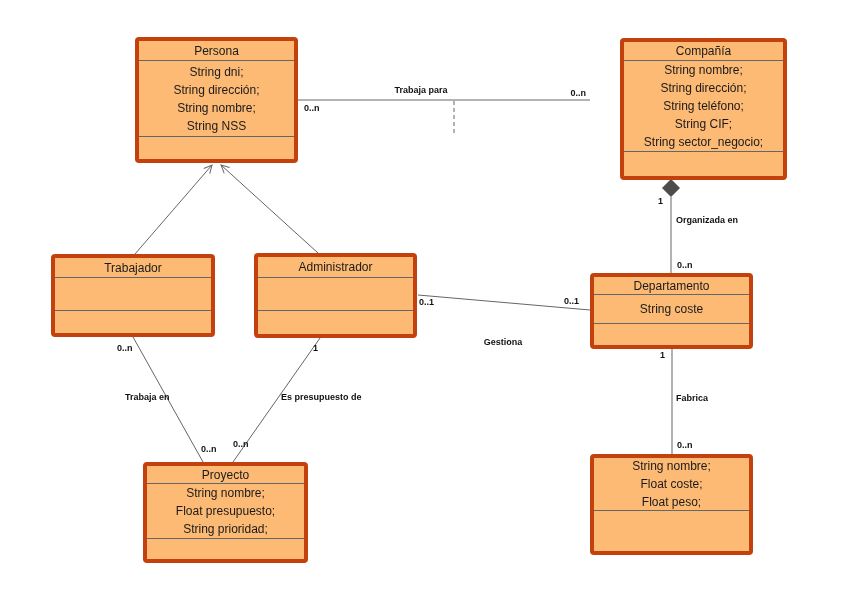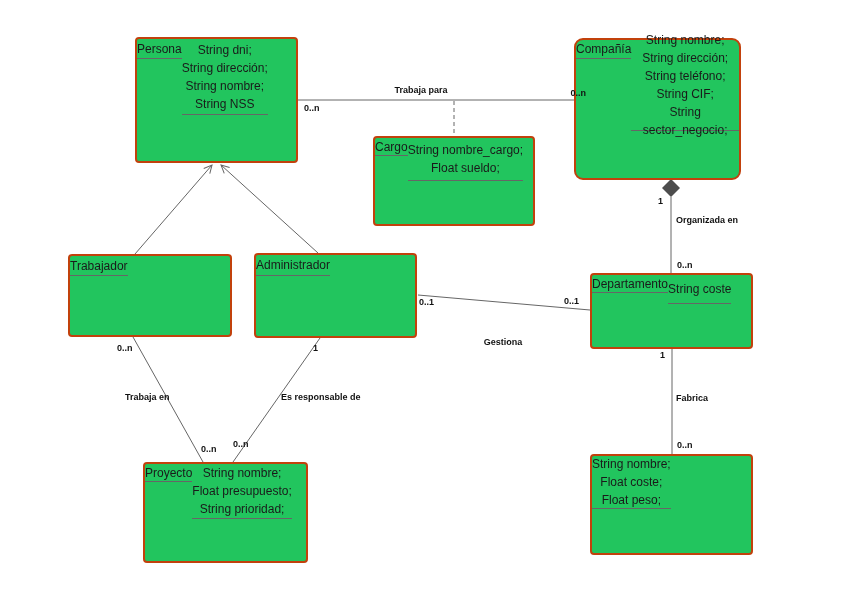--- a/index.html
+++ b/index.html
@@ -2,22 +2,22 @@
 <html><head>
 <meta charset="utf-8">
 <style>
   html,body{margin:0;padding:0;background:#fff;}
   #canvas{
     position:relative;width:848px;height:600px;background:#ffffff;overflow:hidden;
     font-family:"Liberation Sans","DejaVu Sans",sans-serif;color:#1a1a1a;
   }
   #wires{position:absolute;left:0;top:0;width:848px;height:600px;}
   .uml-class{
-    position:absolute;box-sizing:border-box;background:#22c55e;
-    border:2px solid #c2410c;border-radius:4px;display:flex;flex-direction:row;
+    position:absolute;box-sizing:border-box;background:#fdba74;
+    border:4px solid #c2410c;border-radius:4px;display:flex;flex-direction:column;
     z-index:2;
   }
   .uml-title{
     box-sizing:border-box;display:flex;align-items:center;justify-content:center;
     font-size:12px;border-bottom:1px solid #666;white-space:nowrap;
   }
   .uml-attrs{
     box-sizing:border-box;display:flex;align-items:center;justify-content:center;
     font-size:12px;line-height:18px;text-align:center;white-space:pre-line;
     border-bottom:1px solid #666;
@@ -62,38 +62,32 @@
 
   <div class="uml-class" style="left:135px;top:37px;width:163px;height:126px;">
     <div class="uml-title" style="height:20px;">Persona</div>
     <div class="uml-attrs" style="height:76px;">String dni;
 String dirección;
 String nombre;
 String NSS</div>
     <div class="uml-empty last"></div>
   </div>
 
-  <div class="uml-class" style="left:574px;top:38px;width:167px;height:142px;border-radius:9px;">
+  <div class="uml-class" style="left:620px;top:38px;width:167px;height:142px;">
     <div class="uml-title" style="height:19px;">Compañía</div>
     <div class="uml-attrs" style="height:91px;">String nombre;
 String dirección;
 String teléfono;
 String CIF;
 String sector_negocio;</div>
     <div class="uml-empty last"></div>
   </div>
 
-  <div class="uml-class" style="left:373px;top:136px;width:162px;height:90px;">
-    <div class="uml-title" style="height:18px;">Cargo</div>
-    <div class="uml-attrs" style="height:43px;">String nombre_cargo;
-Float sueldo;</div>
-    <div class="uml-empty last"></div>
-  </div>
 
-  <div class="uml-class" style="left:68px;top:254px;width:164px;height:83px;">
+  <div class="uml-class" style="left:51px;top:254px;width:164px;height:83px;">
     <div class="uml-title" style="height:20px;">Trabajador</div>
     <div class="uml-empty divided" style="height:33px;"></div>
     <div class="uml-empty last"></div>
   </div>
 
   <div class="uml-class" style="left:254px;top:253px;width:163px;height:85px;">
     <div class="uml-title" style="height:21px;text-align:center;">Administrador</div>
     <div class="uml-empty divided" style="height:33px;"></div>
     <div class="uml-empty last"></div>
   </div>
@@ -129,20 +123,20 @@
 
   <div class="mult-label" style="left:419px;top:297px;">0..1</div>
   <div class="edge-label" style="left:465px;top:301px;width:76px;text-align:center;margin-top:36px;">Gestiona</div>
   <div class="mult-label" style="left:564px;top:296px;">0..1</div>
 
   <div class="mult-label" style="left:117px;top:343px;">0..n</div>
   <div class="edge-label" style="left:125px;top:392px;">Trabaja en</div>
   <div class="mult-label" style="left:201px;top:444px;">0..n</div>
 
   <div class="mult-label" style="left:313px;top:343px;">1</div>
-  <div class="edge-label" style="left:281px;top:392px;">Es responsable de</div>
+  <div class="edge-label" style="left:281px;top:392px;">Es presupuesto de</div>
   <div class="mult-label" style="left:233px;top:439px;">0..n</div>
 
   <div class="mult-label" style="left:660px;top:350px;">1</div>
   <div class="edge-label" style="left:676px;top:393px;">Fabrica</div>
   <div class="mult-label" style="left:677px;top:440px;">0..n</div>
 
 </div>
 
 </body></html>

